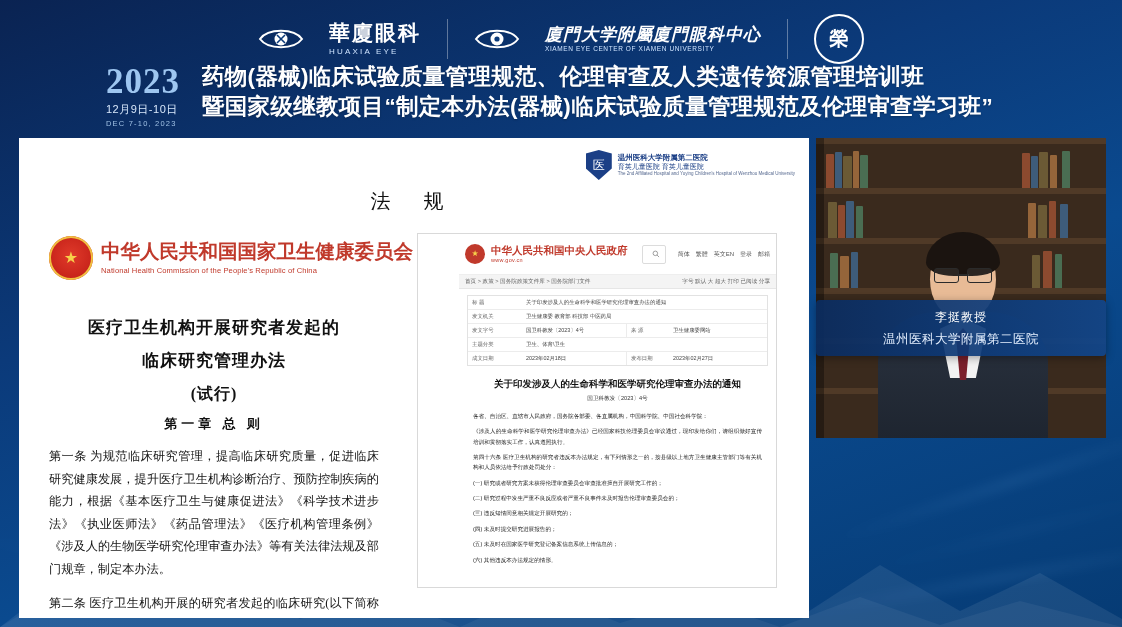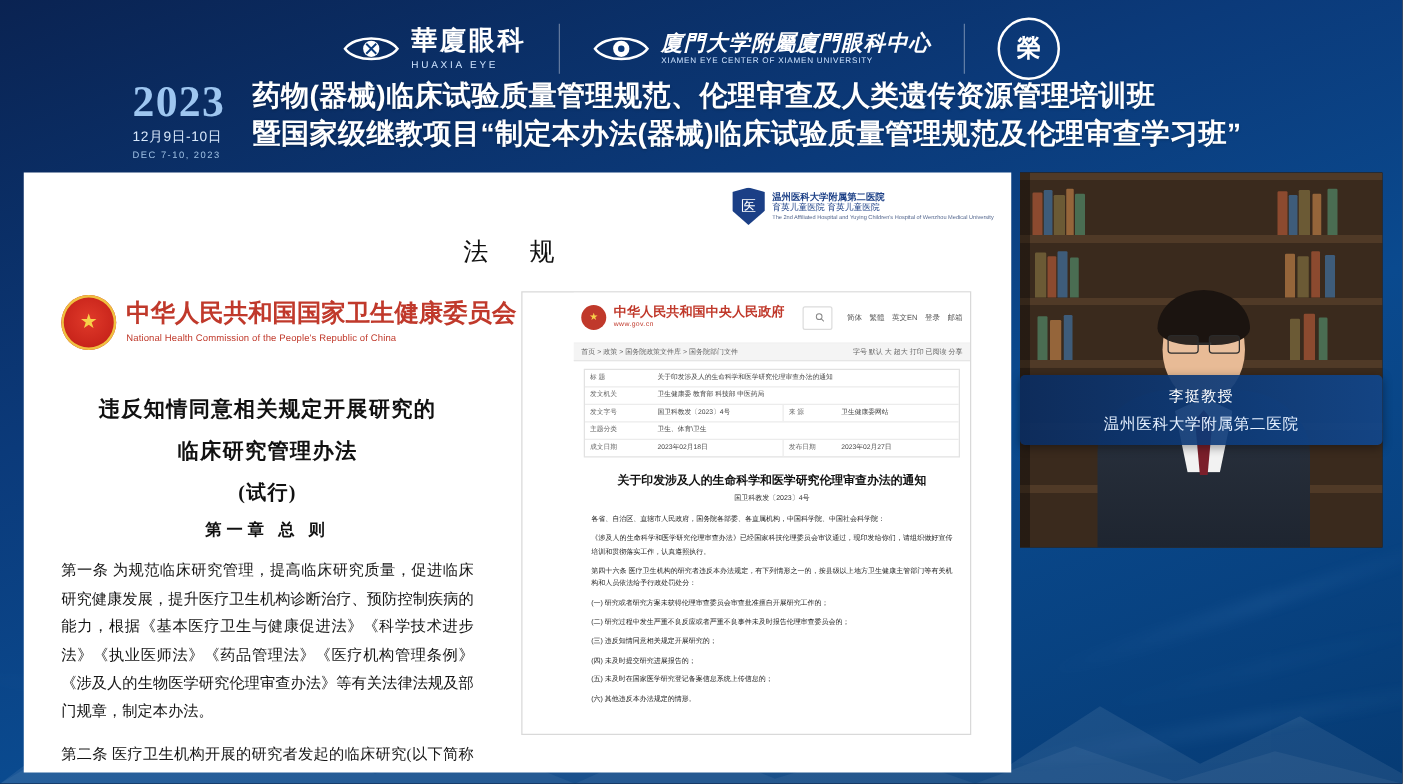--- a/index.html
+++ b/index.html
@@ -54,21 +54,21 @@
     width: 1122px;
     height: 50px;
     display: flex;
     align-items: center;
     justify-content: center;
     gap: 0px;
   }
   .logo-block {
     display: flex;
     align-items: center;
-    gap: 9px;
+    gap: 25px;
     padding: 0 26px;
     color: #ffffff;
   }
   .logo-divider {
     width: 1px;
     height: 40px;
     background: rgba(255,255,255,0.35);
   }
   .eye-mark svg { display: block; }
   .logo-text-cn {
@@ -600,21 +600,21 @@
     <div class="doc-left">
       <div class="nhc-row">
         <div class="emblem"></div>
         <div>
           <div class="nhc-cn">中华人民共和国国家卫生健康委员会</div>
           <div class="nhc-en">National Health Commission of the People's Republic of China</div>
         </div>
       </div>
 
       <div class="doc-head">
-        <div class="l1">违反知情同意相关规定开展研究的</div>
+        <div class="l1">医疗卫生机构开展研究者发起的</div>
         <div class="l2">临床研究管理办法</div>
         <div class="l3">(试行)</div>
       </div>
 
       <div class="doc-chapter">第一章  总  则</div>
       <div class="doc-para">第一条  为规范临床研究管理，提高临床研究质量，促进临床研究健康发展，提升医疗卫生机构诊断治疗、预防控制疾病的能力，根据《基本医疗卫生与健康促进法》《科学技术进步法》《执业医师法》《药品管理法》《医疗机构管理条例》《涉及人的生物医学研究伦理审查办法》等有关法律法规及部门规章，制定本办法。</div>
       <div class="doc-para">第二条  医疗卫生机构开展的研究者发起的临床研究(以下简称临床研究)是指医疗卫生机构开展的、以人个体或群体(包括</div>
     </div>
 
     <div class="browser">

